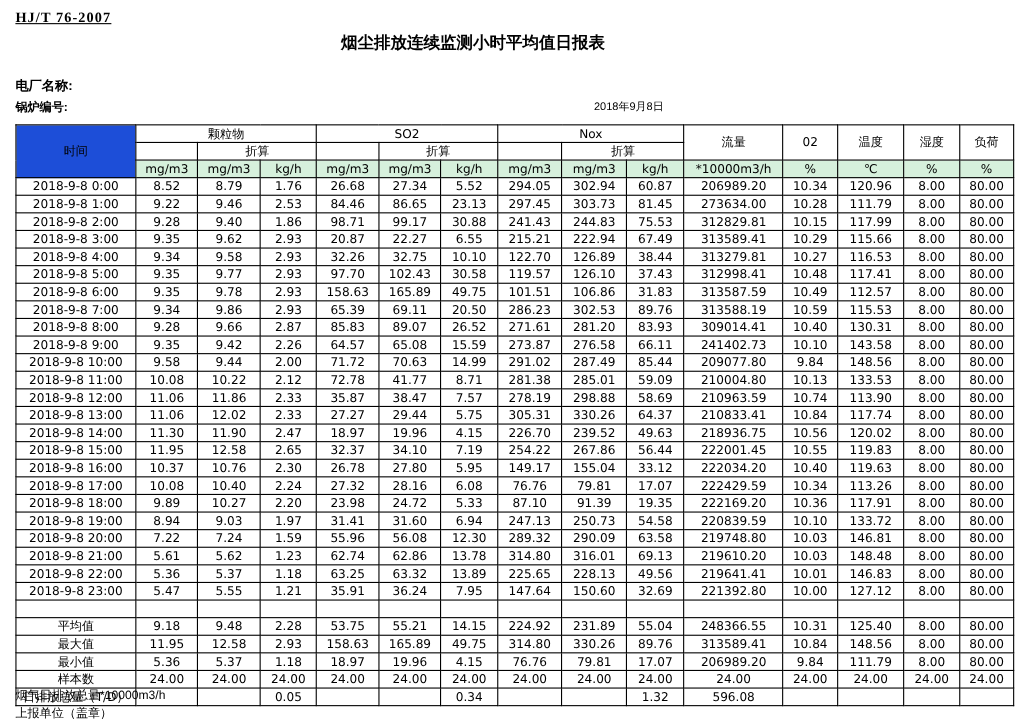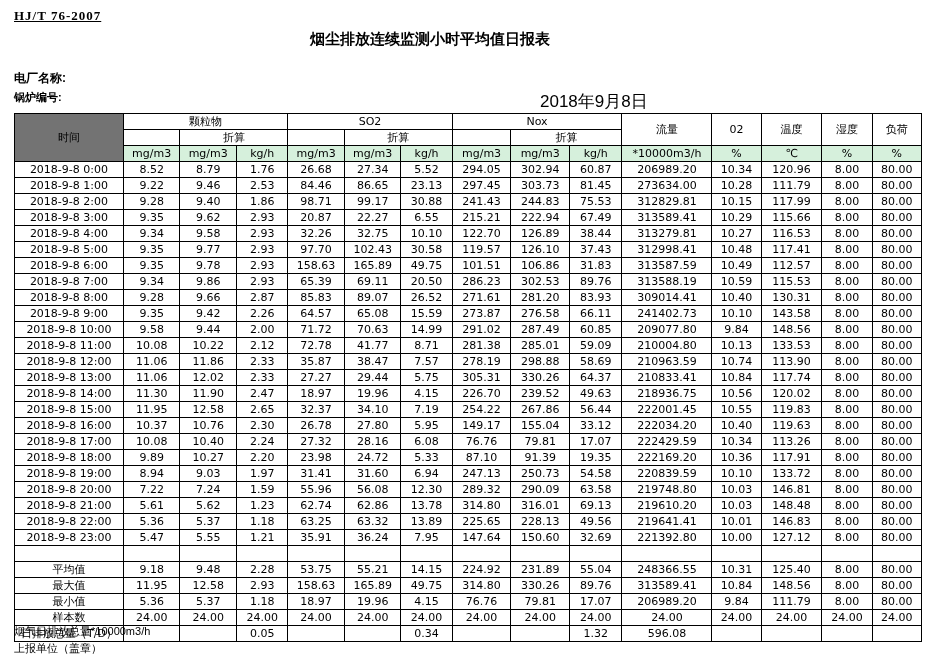--- a/index.html
+++ b/index.html
@@ -17,21 +17,21 @@
     font-family:"Liberation Serif","DejaVu Serif",serif;
     font-size:13px;font-weight:bold;letter-spacing:1px;text-decoration:underline;
   }
   .title{
     position:absolute;left:0;top:30px;width:860px;text-align:center;
     font-size:15px;font-weight:bold;
     font-family:"DejaVu Sans","Liberation Sans",sans-serif;
   }
   .label-plant{position:absolute;left:14px;top:70px;font-size:12px;font-weight:bold;}
   .label-boiler{position:absolute;left:14px;top:90px;font-size:11px;font-weight:bold;}
-  .date{position:absolute;left:540px;top:90px;font-size:17px;}
+  .date{position:absolute;left:540px;top:90px;font-size:10px;}
 
   table.main{
     position:absolute;left:14px;top:113px;
     border-collapse:collapse;
     table-layout:fixed;
     width:908px;
   }
   table.main td, table.main th{
     border:1px solid #000;
     text-align:center;
@@ -88,21 +88,21 @@
         <col style="width:50px">
       <col style="width:86px">
       <col style="width:47px">
       <col style="width:58px">
       <col style="width:48px">
       <col style="width:47px">
     </colgroup>
     <tbody>
 
       <tr>
-        <td rowspan="3" class="hdr-group" style="background:#737373;">时间</td>
+        <td rowspan="3" class="hdr-group" style="background:#1d4ed8;">时间</td>
         <td colspan="3" class="hdr-group">颗粒物</td>
         <td colspan="3" class="hdr-group">SO2</td>
         <td colspan="3" class="hdr-group">Nox</td>
         <td rowspan="2" class="hdr-group">流量</td>
         <td rowspan="2" class="hdr-group">02</td>
         <td rowspan="2" class="hdr-group">温度</td>
         <td rowspan="2" class="hdr-group">湿度</td>
         <td rowspan="2" class="hdr-group">负荷</td>
       </tr>
 
@@ -305,21 +305,21 @@
         <tr>
           <td class="timecell">2018-9-8 10:00</td>
           <td class="numcell">9.58</td>
           <td class="numcell">9.44</td>
           <td class="numcell">2.00</td>
           <td class="numcell">71.72</td>
           <td class="numcell">70.63</td>
           <td class="numcell">14.99</td>
           <td class="numcell">291.02</td>
           <td class="numcell">287.49</td>
-          <td class="numcell">60.85</td>
+          <td class="numcell">85.44</td>
           <td class="numcell">209077.80</td>
           <td class="numcell">9.84</td>
           <td class="numcell">148.56</td>
           <td class="numcell">8.00</td>
           <td class="numcell">80.00</td>
         </tr>
         <tr>
           <td class="timecell">2018-9-8 11:00</td>
           <td class="numcell">10.08</td>
           <td class="numcell">10.22</td>

